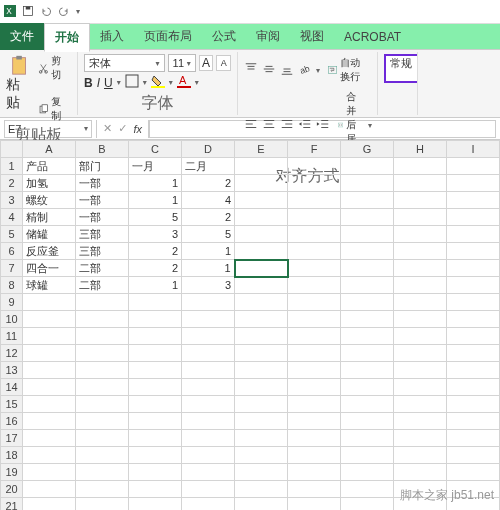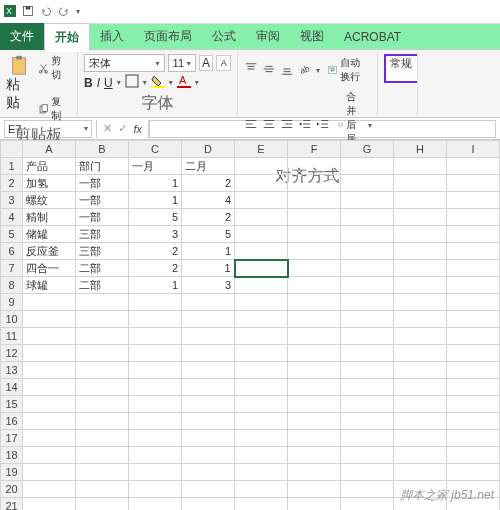--- a/index.html
+++ b/index.html
@@ -42,21 +42,21 @@
 .formula-bar{flex:1;height:18px;border:1px solid #ccc;margin-right:4px;background:#fff}
 .grid{position:relative;height:370px;overflow:hidden}
 table{border-collapse:collapse;width:100%;table-layout:fixed}
 th,td{border:1px solid #d4d4d4;height:17px;font-size:11px;padding:0 3px;text-align:left;white-space:nowrap;overflow:hidden}
 td.num{text-align:right}
 th{background:#f0f0f0;text-align:center;font-weight:normal;color:#444}
 th.rowh{width:22px}
 th.colh{width:53px}
 td.sel{border:2px solid #217346}
 .corner{background:#f0f0f0}
-.watermark{position:absolute;right:6px;bottom:6px;font-size:12px;color:#999;font-style:italic}
+.watermark{position:absolute;right:6px;bottom:6px;font-size:12px;color:#999;}
 .chev{font-size:8px;color:#666}
 </style>
 </head>
 <body>
 
 <div class="qat">
   <span><svg viewBox="0 0 16 16">
         <rect width="16" height="16" fill="#217346"></rect>
         <text x="3" y="12" fill="#fff" font-size="11">X</text>
       </svg></span>

